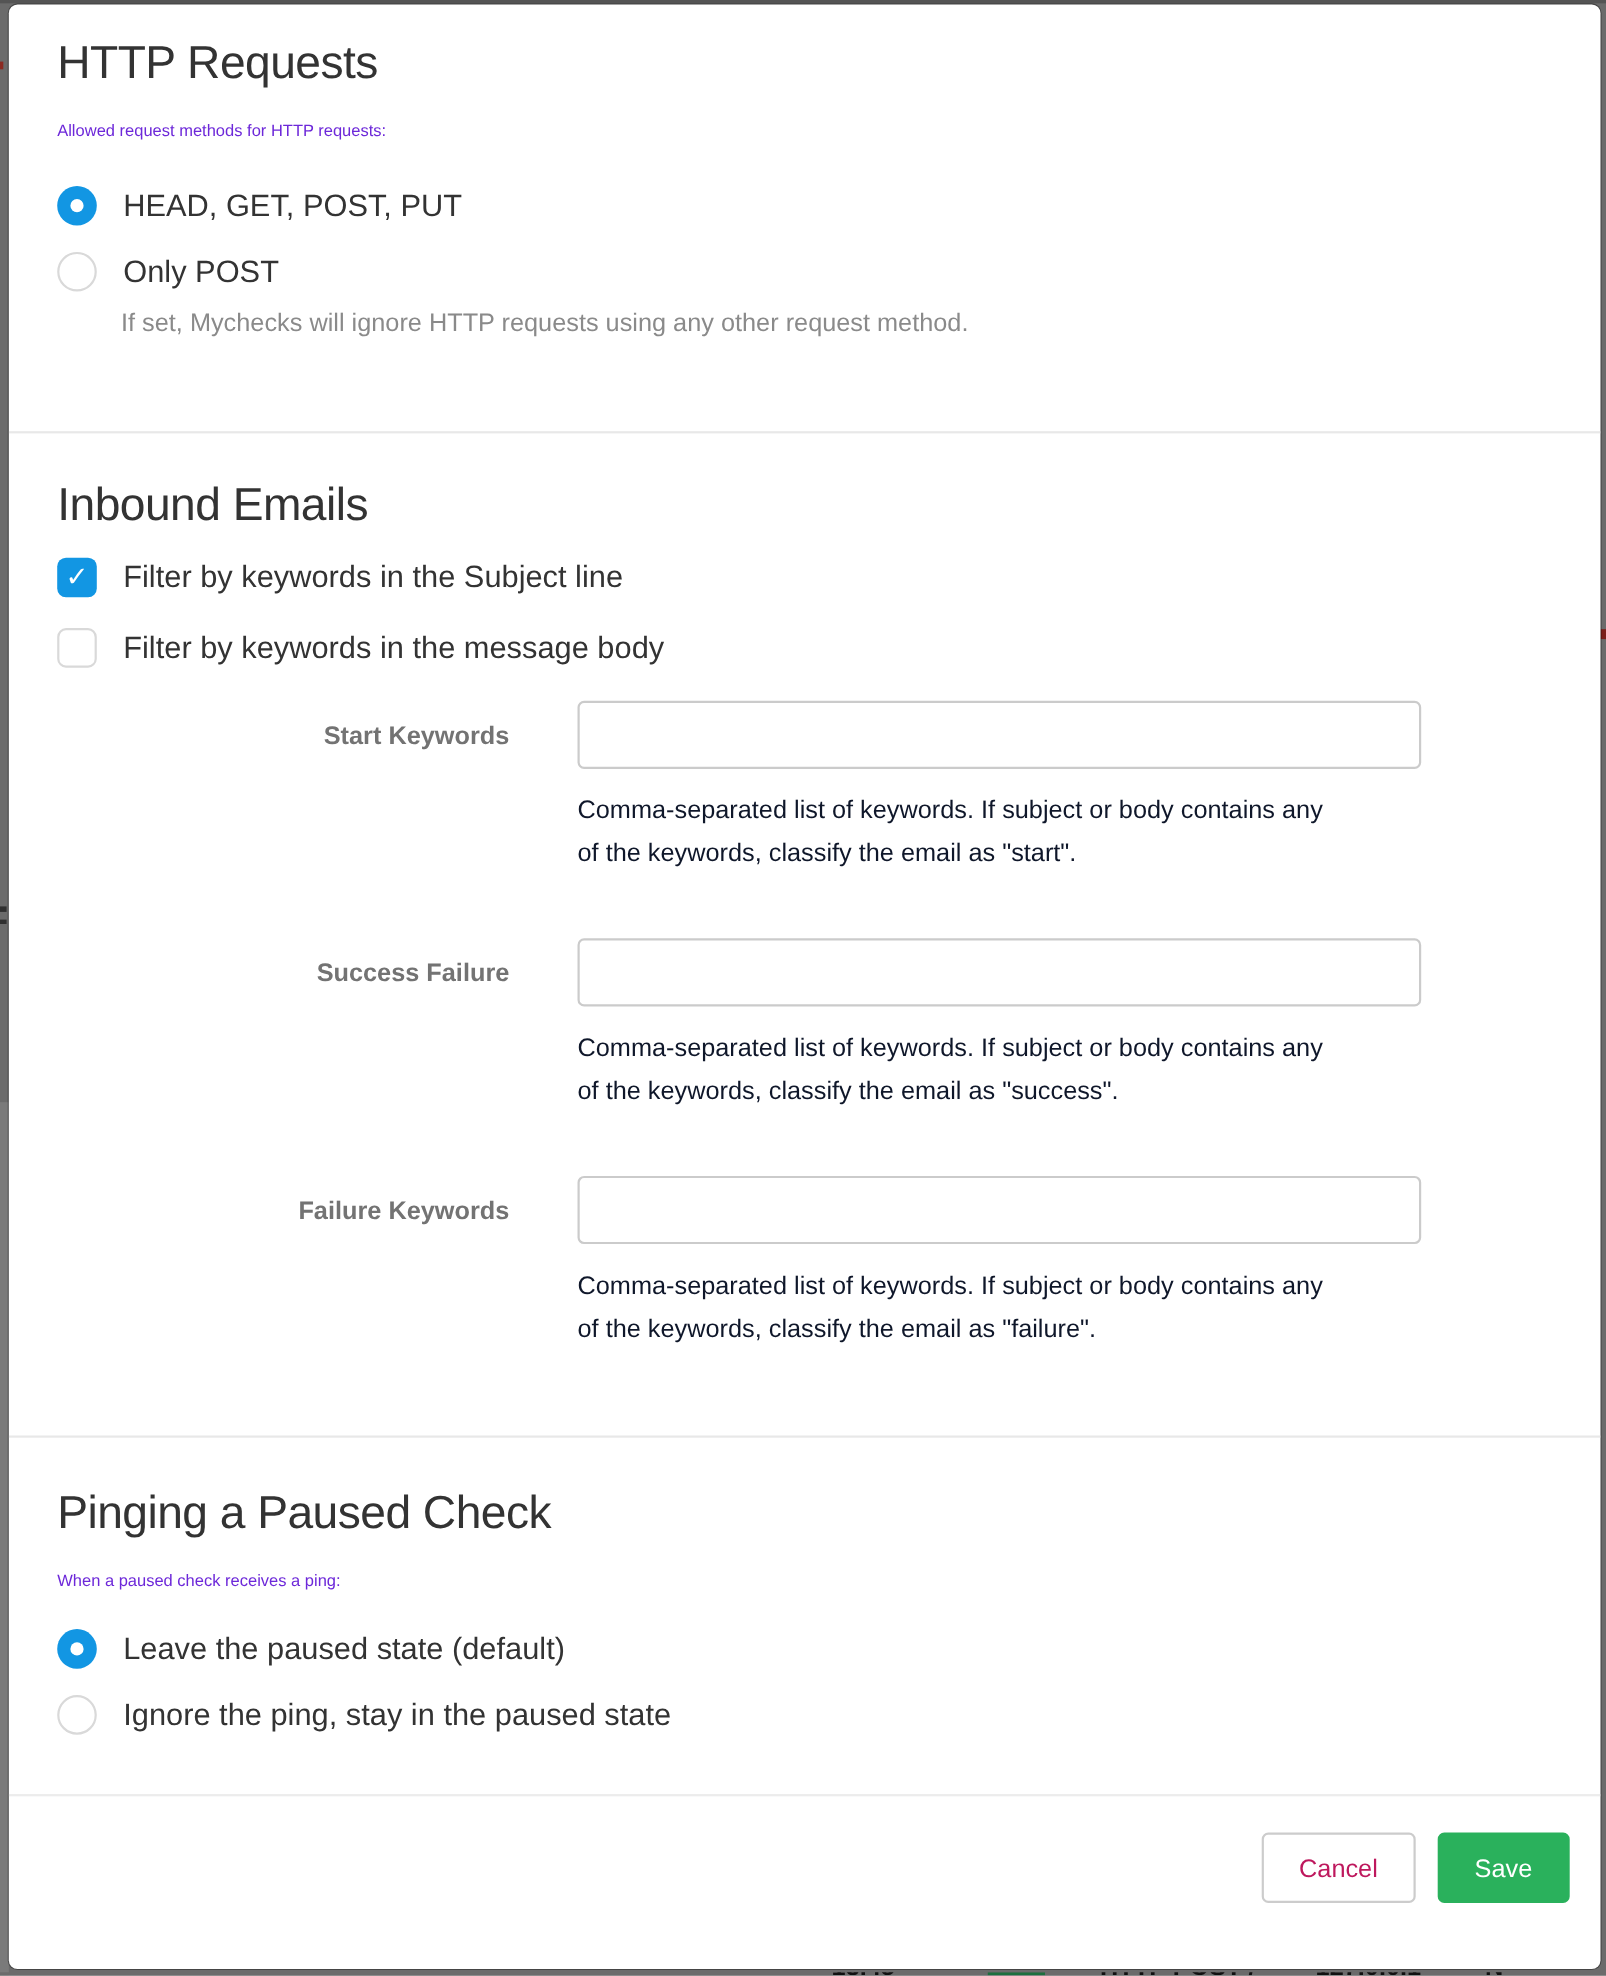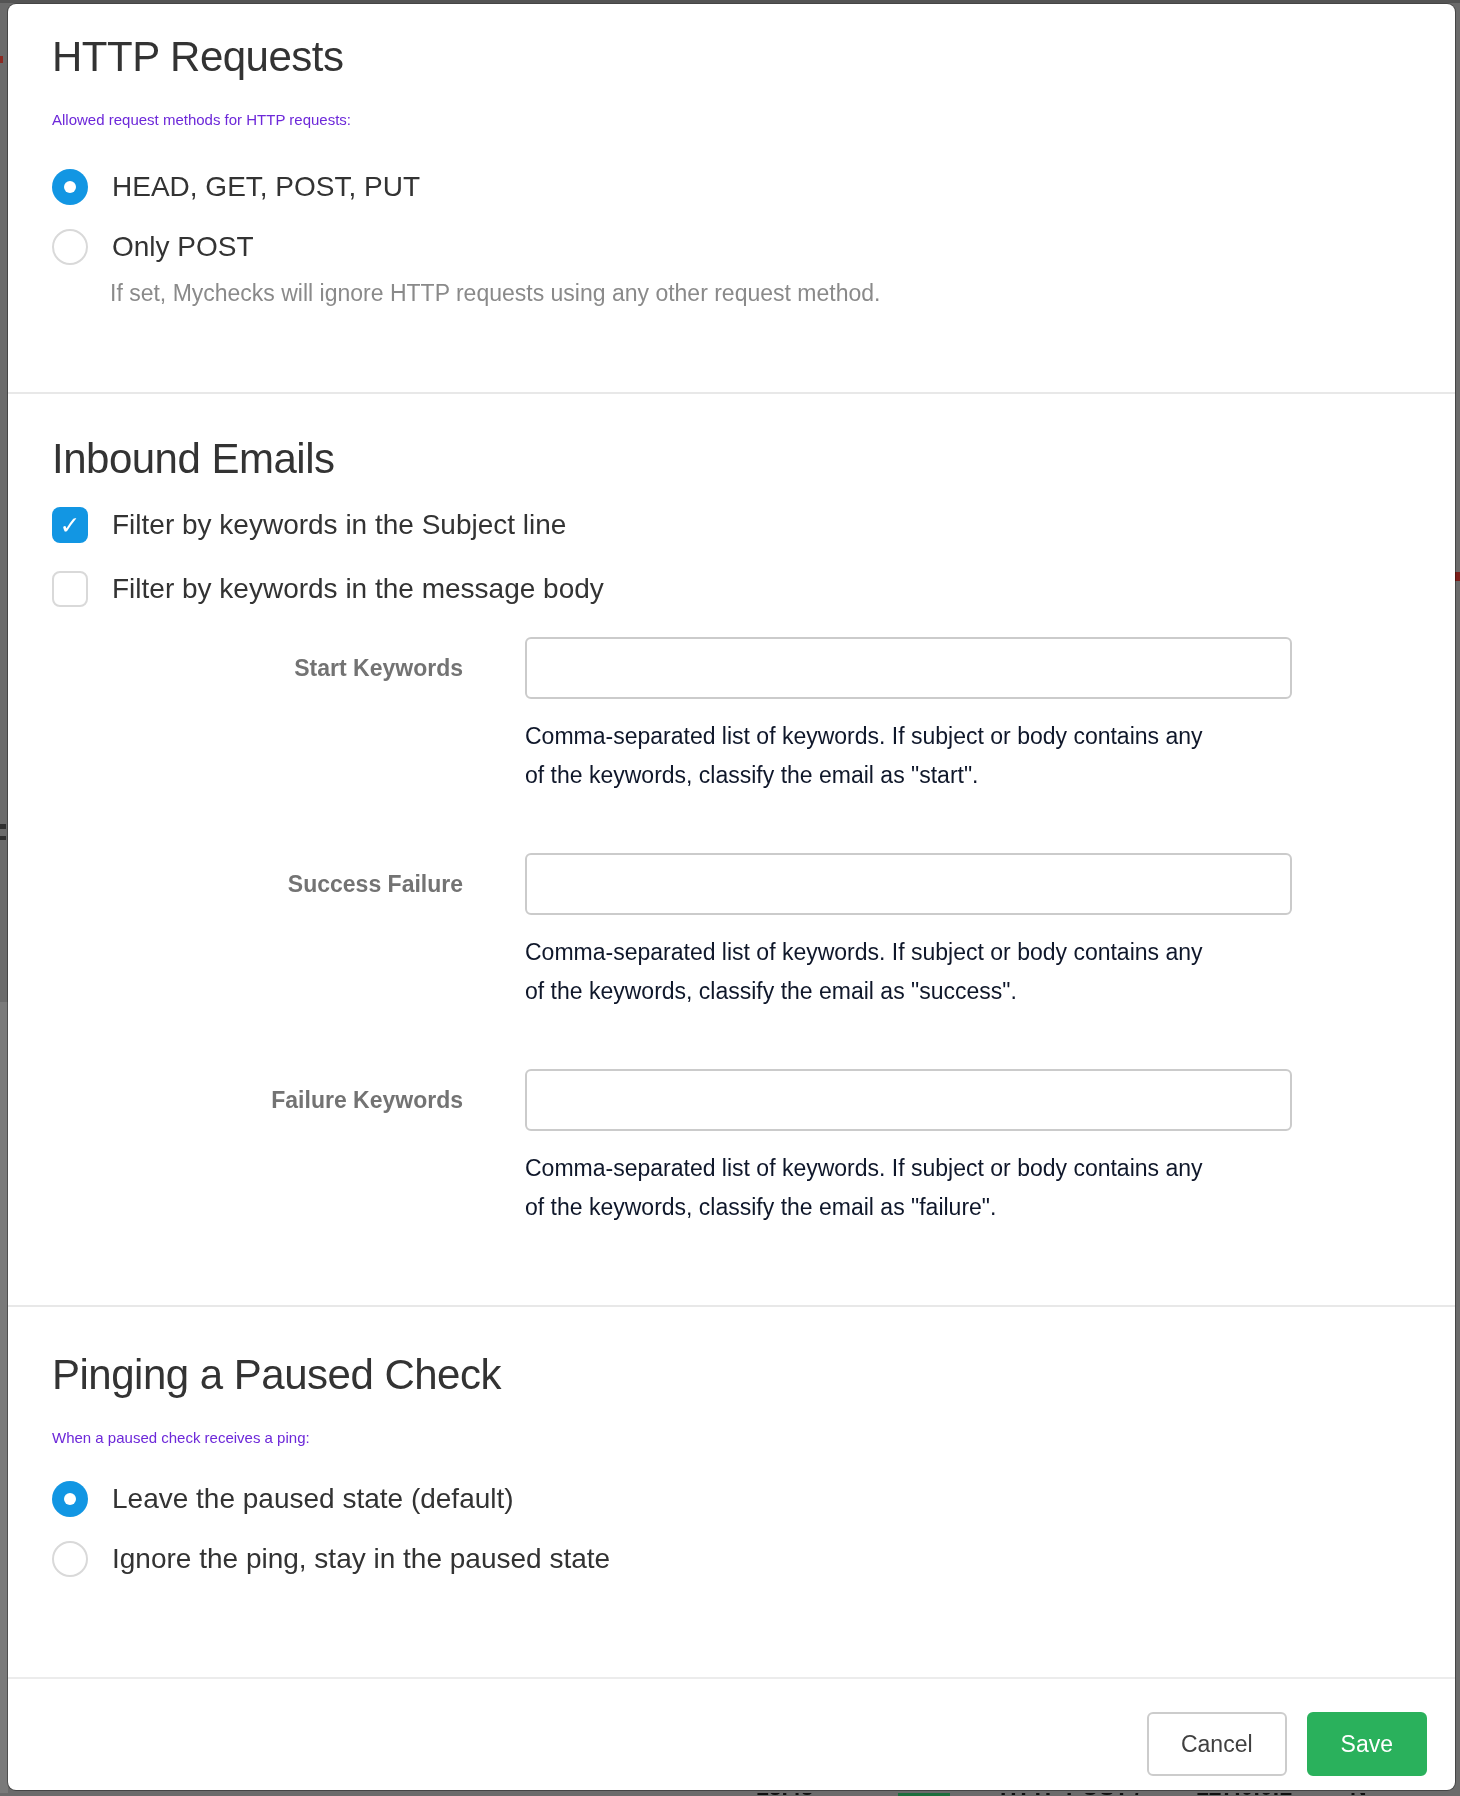--- a/index.html
+++ b/index.html
@@ -23,21 +23,21 @@
 
   
   .modal { position:absolute; left:8px; top:4px; width:1447px; height:1786px;
            background:#ffffff; border-radius:8px; box-shadow:0 0 0 1px rgba(0,0,0,0.35); overflow:hidden; }
 
   .divider { height:2px; background:#e8e8e8; width:100%; }
 
   section { padding-left:44px; padding-right:44px; }
   .sec-http    { padding-top:29px; padding-bottom:84px; }
   .sec-inbound { padding-top:41px; padding-bottom:78px; }
-  .sec-pinging { padding-top:44px; padding-bottom:100px; }
+  .sec-pinging { padding-top:44px; padding-bottom:54px; }
 
   h2.sec-title { font-size:42px; font-weight:normal; color:#333; line-height:48px; letter-spacing:-0.5px; }
   .sec-desc { font-size:15px; color:#6d28d9; line-height:30px; margin-top:24px; }
 
   .ctl-row { display:flex; align-items:center; margin-top:24px; }
   .ctl-row.first { margin-top:34px; }
   .cb-row.first { margin-top:24px; }
   .cb-row { margin-top:28px; }
   .ctl-label { font-size:28px; color:#333; margin-left:24px; line-height:30px; }
 
@@ -60,21 +60,21 @@
                  align-self:center; line-height:30px; }
   .field-main input { width:767px; height:62px; border:2px solid #cbcbcb; border-radius:6px;
                       font-size:23px; color:#333; padding:0 16px; background:#fff; outline:none;
                       font-family:"Liberation Sans","DejaVu Sans",sans-serif; }
   .field-help { grid-column:2; font-size:23px; color:#0f172a; line-height:39px; margin-top:18px; max-width:700px; }
 
   .modal-footer { border-top:2px solid #ececec; padding:33px 28px 29px 44px;
                   display:flex; justify-content:flex-end; gap:20px; }
   .btn { height:64px; font-size:23px; border-radius:6px; padding:0 32px; cursor:pointer;
          font-family:"Liberation Sans","DejaVu Sans",sans-serif; }
-  .btn-cancel { background:#fff; border:2px solid #ccc; color:#404040; }
+  .btn-cancel { background:#fff; border:2px solid #ccc; color:#be185d; }
   .btn-save   { background:#2ab15c; border:2px solid #2ab15c; color:#fff; }
 </style>
 </head>
 <body>
 
 <div class="viewport">
 
   <div class="edge-frag top-line"></div>
   <div class="edge-frag left-red"></div>
   <div class="edge-frag left-stub1"></div>

